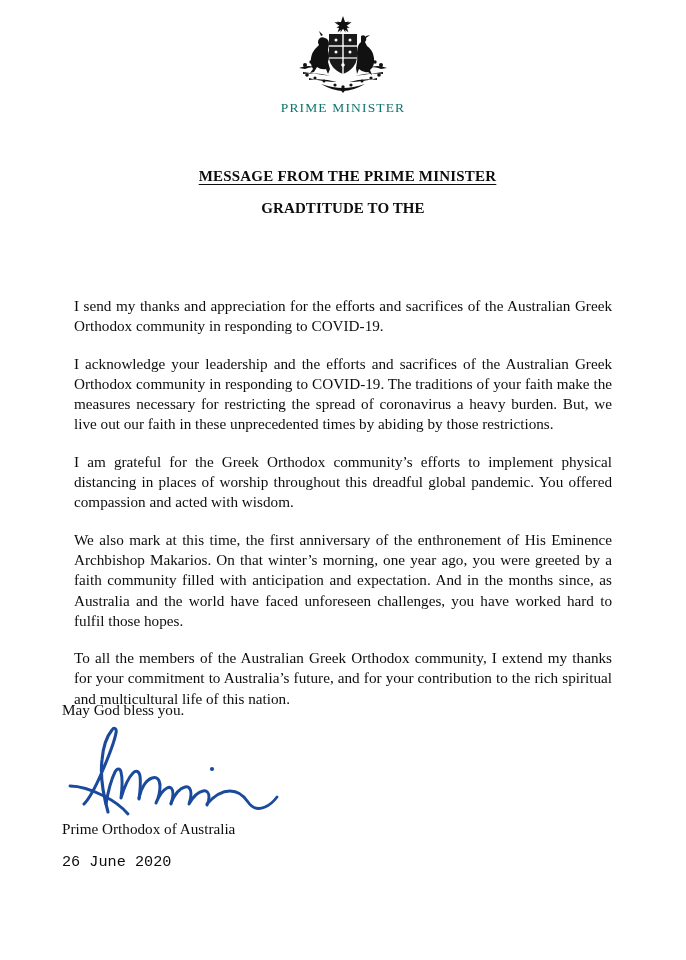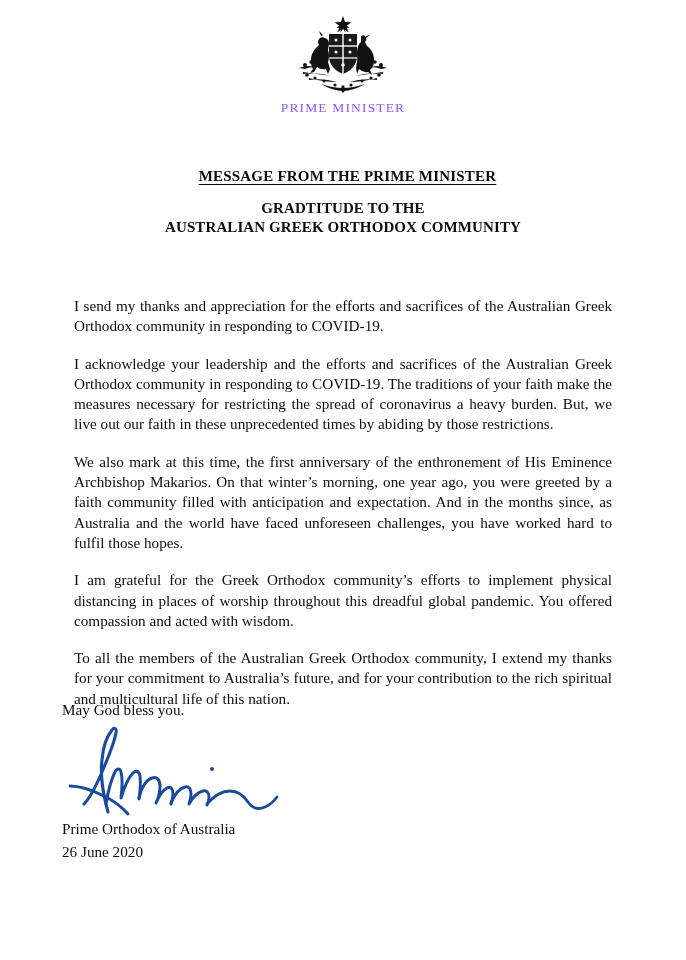--- a/index.html
+++ b/index.html
@@ -25,21 +25,21 @@
   .crest {
     display: block;
     margin: 0 auto;
     width: 104px;
     height: 82px;
   }
   .letterhead-title {
     margin-top: 6px;
     font-size: 13.5px;
     letter-spacing: 1.15px;
-    color: #8b5cf6;
+    color: #0f766e;
     font-family: "Liberation Serif", "DejaVu Serif", serif;
   }
 
   
   .headings {
     text-align: center;
     margin-top: 52px;
   }
   .heading-main {
     font-size: 15px;
@@ -94,23 +94,24 @@
   .signature-svg {
     display: block;
     width: 230px;
     height: 95px;
   }
   .signer {
     font-size: 15.2px;
     line-height: 20.3px;
   }
   .date-line {
-    margin-top: 2px;
-    font-size: 15.2px;
-    line-height: 20.3px;
+    margin-top: 12px;
+    font-size: 15.2px;
+    line-height: 20.3px;
+    font-family: Liberation Mono, monospace;
   }
 </style>
 </head>
 <body>
 
 <div class="page">
 
   <div class="letterhead">
 
     <svg class="crest" viewBox="0 0 104 82" aria-hidden="true">
@@ -169,29 +170,28 @@
       </g>
     </svg>
 
     <div class="letterhead-title">PRIME MINISTER</div>
   </div>
 
   <div class="headings">
     <div class="heading-main">MESSAGE FROM THE PRIME MINISTER</div>
     <div class="heading-sub">
       <span class="heading-sub-line">GRADTITUDE TO THE</span>
-      <span class="heading-sub-line">AUSTRALIAN GREEK ORTHODOX COMMUNITY</span>
     </div>
   </div>
 
   <div class="body-block">
     <p class="para">I send my thanks and appreciation for the efforts and sacrifices of the Australian Greek Orthodox community in responding to COVID-19.</p>
     <p class="para">I acknowledge your leadership and the efforts and sacrifices of the Australian Greek Orthodox community in responding to COVID-19. The traditions of your faith make the measures necessary for restricting the spread of coronavirus a heavy burden. But, we live out our faith in these unprecedented times by abiding by those restrictions.</p>
+    <p class="para">I am grateful for the Greek Orthodox community’s efforts to implement physical distancing in places of worship throughout this dreadful global pandemic. You offered compassion and acted with wisdom.</p>
     <p class="para">We also mark at this time, the first anniversary of the enthronement of His Eminence Archbishop Makarios. On that winter’s morning, one year ago, you were greeted by a faith community filled with anticipation and expectation. And in the months since, as Australia and the world have faced unforeseen challenges, you have worked hard to fulfil those hopes.</p>
-    <p class="para">I am grateful for the Greek Orthodox community’s efforts to implement physical distancing in places of worship throughout this dreadful global pandemic. You offered compassion and acted with wisdom.</p>
     <p class="para">To all the members of the Australian Greek Orthodox community, I extend my thanks for your commitment to Australia’s future, and for your contribution to the rich spiritual and multicultural life of this nation.</p>
   </div>
 
   <div class="closing">
 
     <div class="closing-line">May God bless you.</div>
 
     <div class="signature-wrap">
       <svg class="signature-svg" viewBox="0 0 230 95" aria-hidden="true">
         <g fill="none" stroke="#1a4a9c" stroke-linecap="round" stroke-linejoin="round">

